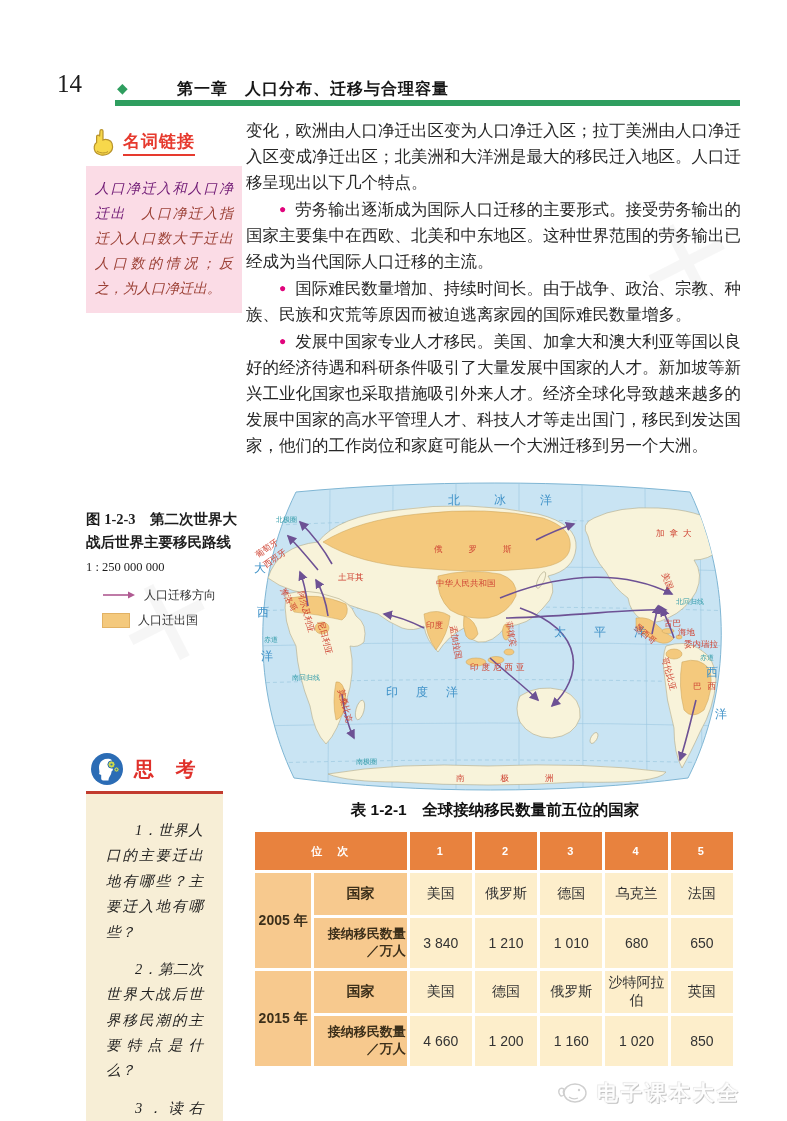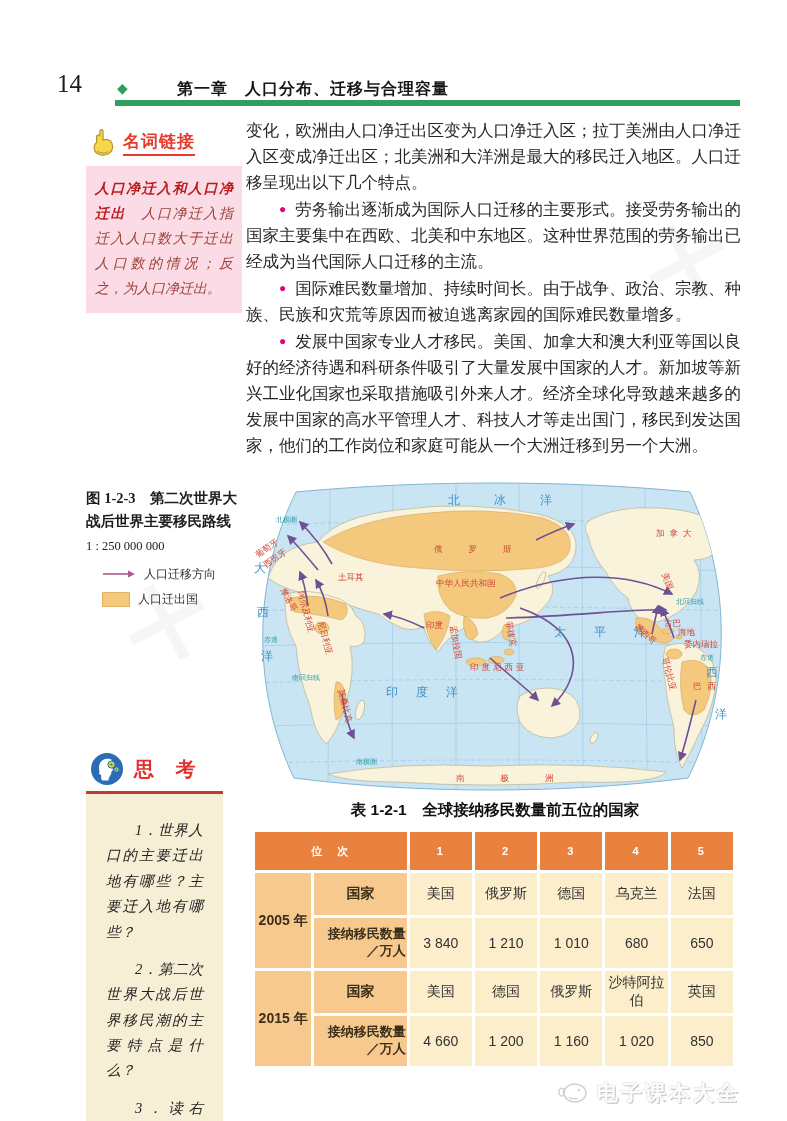--- a/index.html
+++ b/index.html
@@ -14,31 +14,31 @@
   .hdr-rule{position:absolute;left:115px;right:47px;top:100px;height:6px;background:#2f9e5f;}
 
   
   .note{position:absolute;left:86px;top:127px;width:156px;}
   .note-head{display:flex;align-items:center;gap:5px;}
   .note-title{color:#e63a2e;font-weight:bold;font-size:17px;letter-spacing:1px;
               font-family:"Liberation Sans","DejaVu Sans",sans-serif;
               border-bottom:2px solid #e63a2e;padding-bottom:1px;}
   .note-panel{margin-top:7px;background:#fbdce6;padding:11px 9px;font-size:14px;line-height:1.78;
               color:#9c4136;text-align:justify;font-style:italic;}
-  .note-lead{font-weight:bold;color:#b91c1c;font-style:italic;}
+  .note-lead{font-weight:normal;color:#701a75;font-style:italic;}
 
   
   .main-text{position:absolute;left:246px;top:118px;width:495px;font-size:16.5px;line-height:26px;
              text-align:justify;}
   .main-text p{margin:0;}
   .main-text p.bul{text-indent:2em;}
   .bullet{color:#e0047c;font-size:12px;margin-right:9px;vertical-align:2px;}
 
   
-  .figcap{position:absolute;left:86px;top:487px;width:162px;}
+  .figcap{position:absolute;left:86px;top:508px;width:162px;}
   .figcap-text{font-size:14.5px;font-weight:bold;line-height:1.62;color:#1d1d1d;}
   .figcap-scale{font-size:12.5px;margin-top:5px;color:#1d1d1d;}
   .legend{margin-top:12px;margin-left:16px;font-size:12px;color:#333;}
   .legend-row{display:flex;align-items:center;gap:8px;margin-bottom:8px;}
   .leg-swatch{width:26px;height:13px;background:#f4c97d;border:1px solid #e2b264;}
 
   
   .map-wrap{position:absolute;left:238px;top:476px;width:510px;height:322px;}
   .ml-ocean{fill:#3f92c8;font-size:12px;font-family:"Liberation Serif",serif;}
   .ml-red{fill:#cf4434;font-size:8.5px;font-family:"Liberation Sans",sans-serif;}

